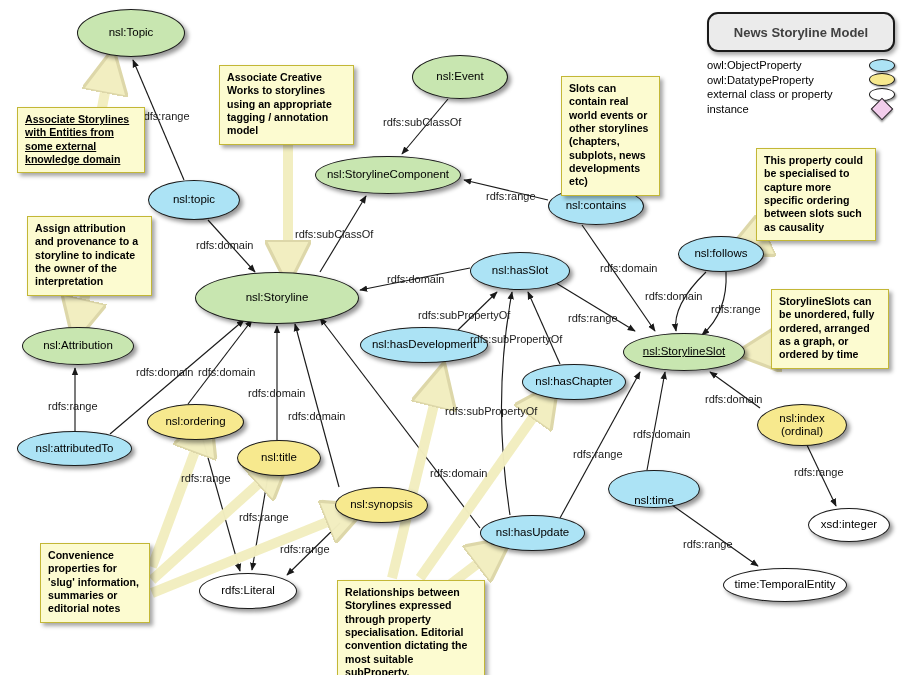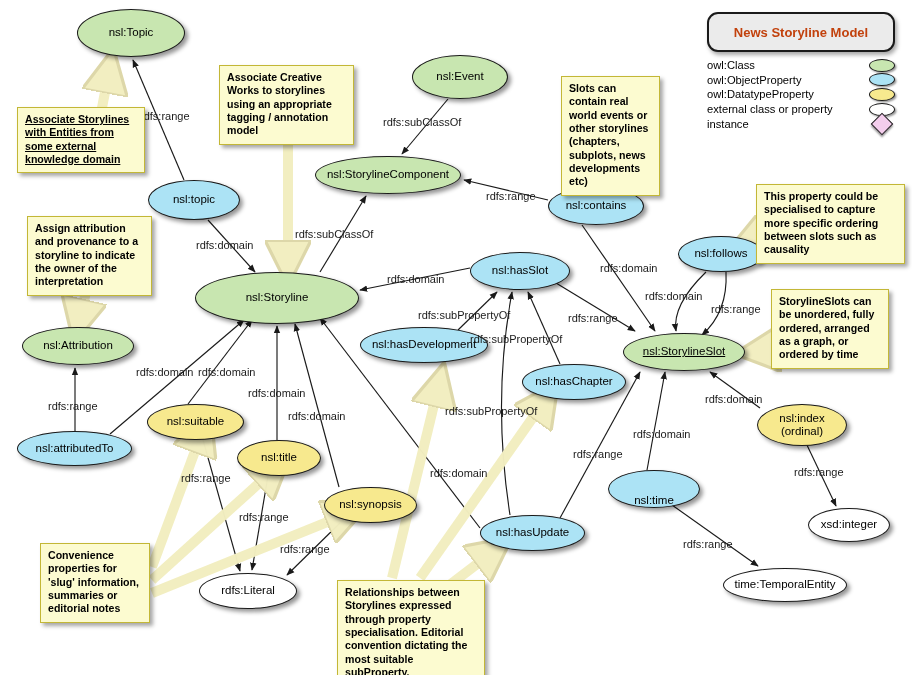--- a/index.html
+++ b/index.html
@@ -82,21 +82,21 @@
     left: 4px; top: 4px;
     width: 188px; height: 40px;
     background: #ebebeb;
     border: 2.2px solid #1a1a1a;
     border-radius: 11px;
     display: flex;
     align-items: center;
     justify-content: center;
     font-size: 13px;
     font-weight: bold;
-    color: #c2410c;
+    color: #404040;
     box-shadow: 2px 3px 4px rgba(0,0,0,0.35);
     box-sizing: border-box;
   }
   #legend-list {
     position: absolute;
     left: 4px;
     top: 50px;
     width: 188px;
   }
   .legend-row {
@@ -253,32 +253,32 @@
       <div class="node n-class" style="left: 623px; top: 333px; width: 122px; height: 38px; text-decoration: underline;">
         <span>nsl:StorylineSlot</span>
       </div>
       <div class="node n-objprop" style="left: 522px; top: 364px; width: 104px; height: 36px;">
         <span>nsl:hasChapter</span>
       </div>
       <div class="node n-dataprop" style="left: 757px; top: 404px; width: 90px; height: 42px;">
         <span>nsl:index<br>(ordinal)</span>
       </div>
       <div class="node n-dataprop" style="left: 147px; top: 404px; width: 97px; height: 36px;">
-        <span>nsl:suitable</span>
+        <span>nsl:ordering</span>
       </div>
       <div class="node n-objprop" style="left: 17px; top: 431px; width: 115px; height: 35px;">
         <span>nsl:attributedTo</span>
       </div>
       <div class="node n-dataprop" style="left: 237px; top: 440px; width: 84px; height: 36px;">
         <span>nsl:title</span>
       </div>
       <div class="node n-objprop" style="left: 608px; top: 470px; width: 92px; height: 38px; align-items: flex-end;">
         <span>nsl:time</span>
       </div>
-      <div class="node n-dataprop" style="left: 324px; top: 487px; width: 93px; height: 36px;">
+      <div class="node n-dataprop" style="left: 335px; top: 487px; width: 93px; height: 36px;">
         <span>nsl:synopsis</span>
       </div>
       <div class="node n-objprop" style="left: 480px; top: 515px; width: 105px; height: 36px;">
         <span>nsl:hasUpdate</span>
       </div>
       <div class="node n-external" style="left: 808px; top: 508px; width: 82px; height: 34px; justify-content: center;">
         <span>xsd:integer</span>
       </div>
       <div class="node n-external" style="left: 199px; top: 573px; width: 98px; height: 36px;">
         <span>rdfs:Literal</span>
@@ -316,33 +316,29 @@
       <div class="elabel" style="left: 239px; top: 511px;">rdfs:range</div>
       <div class="elabel" style="left: 280px; top: 543px;">rdfs:range</div>
       <div class="elabel" style="left: 683px; top: 538px;">rdfs:range</div>
     </div>
 
   <div id="note-layer">
       <div class="note" style="left: 17px; top: 107px; width: 128px; min-height: 58px; text-decoration: underline;">Associate Storylines with Entities from some external knowledge domain</div>
       <div class="note" style="left: 219px; top: 65px; width: 135px; min-height: 62px;">Associate Creative Works to storylines using an appropriate tagging / annotation model</div>
       <div class="note" style="left: 27px; top: 216px; width: 125px; min-height: 72px;">Assign attribution and provenance to a storyline to indicate the owner of  the interpretation</div>
       <div class="note" style="left: 561px; top: 76px; width: 99px; min-height: 72px;">Slots can contain real world events or other storylines (chapters, subplots, news developments etc)</div>
-      <div class="note" style="left: 756px; top: 148px; width: 149px; min-height: 72px; margin-top: 36px;">This property could be specialised to capture more specific ordering between slots such as causality</div>
+      <div class="note" style="left: 756px; top: 148px; width: 120px; min-height: 72px;">This property could be specialised to capture more specific ordering between slots such as causality</div>
       <div class="note" style="left: 771px; top: 289px; width: 118px; min-height: 72px;">StorylineSlots can be unordered, fully ordered, arranged as a graph, or ordered by time</div>
       <div class="note" style="left: 40px; top: 543px; width: 110px; min-height: 70px;">Convenience properties for 'slug' information, summaries or editorial notes</div>
       <div class="note" style="left: 337px; top: 580px; width: 148px; min-height: 81px;">Relationships between Storylines expressed through property specialisation. Editorial convention dictating the most suitable subProperty.</div>
     </div>
 
   <div id="legend-panel">
     <div id="legend-title-box">News Storyline Model</div>
     <div id="legend-list">
-        <div class="legend-row">
-          <span class="legend-label">owl:Class</span>
-          <span class="legend-swatch" style="background: rgb(200, 230, 176);"></span>
-        </div>
         <div class="legend-row">
           <span class="legend-label">owl:ObjectProperty</span>
           <span class="legend-swatch" style="background: rgb(172, 227, 245);"></span>
         </div>
         <div class="legend-row">
           <span class="legend-label">owl:DatatypeProperty</span>
           <span class="legend-swatch" style="background: rgb(247, 233, 142);"></span>
         </div>
         <div class="legend-row">
           <span class="legend-label">external class or property</span>

